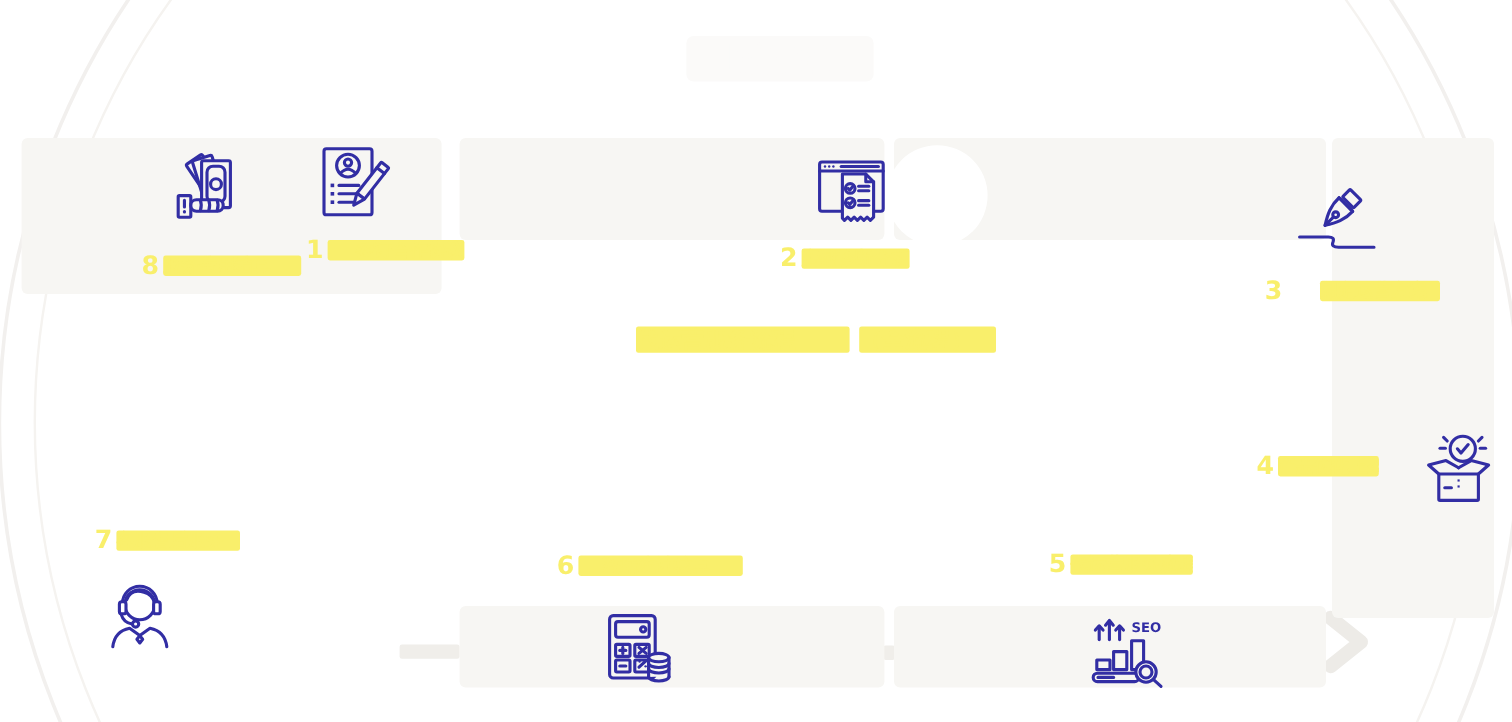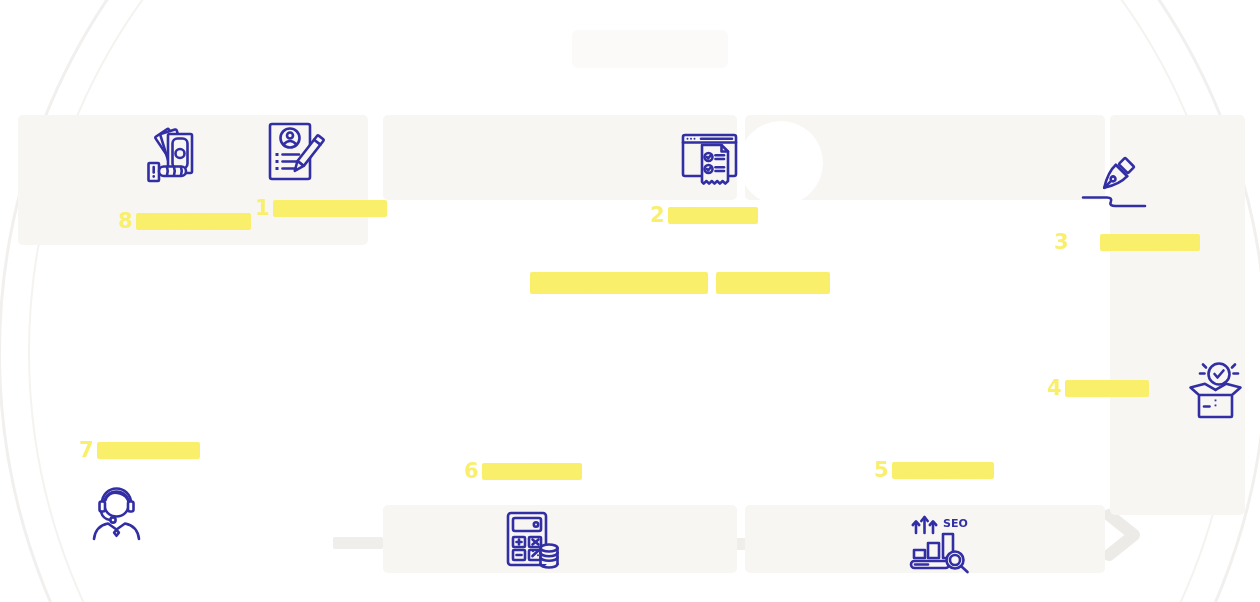--- a/index.html
+++ b/index.html
@@ -237,21 +237,21 @@
   <div class="step" style="left:1047px;top:377px;">
     <span class="step-num">4</span>
     <span class="blob" style="width:84px;">产品优化上架</span>
   </div>
   <div class="step" style="left:874px;top:459px;">
     <span class="step-num">5</span>
     <span class="blob" style="width:102px;">代运营服务流程</span>
   </div>
   <div class="step" style="left:464px;top:460px;">
     <span class="step-num">6</span>
-    <span class="blob" style="width:100px;">数据统计核算</span>
+    <span class="blob" style="width:117px;padding-left:20px;">数据统计核算</span>
   </div>
   <div class="step" style="left:79px;top:439px;">
     <span class="step-num">7</span>
     <span class="blob" style="width:103px;">客服售后服务</span>
   </div>
 
   <div class="center-title" style="left:530px;top:272px;">
     <span class="center-blob" style="width:178px;">代运营服务流程</span>
     <span class="center-blob" style="width:114px;">（全流程）</span>
   </div>

